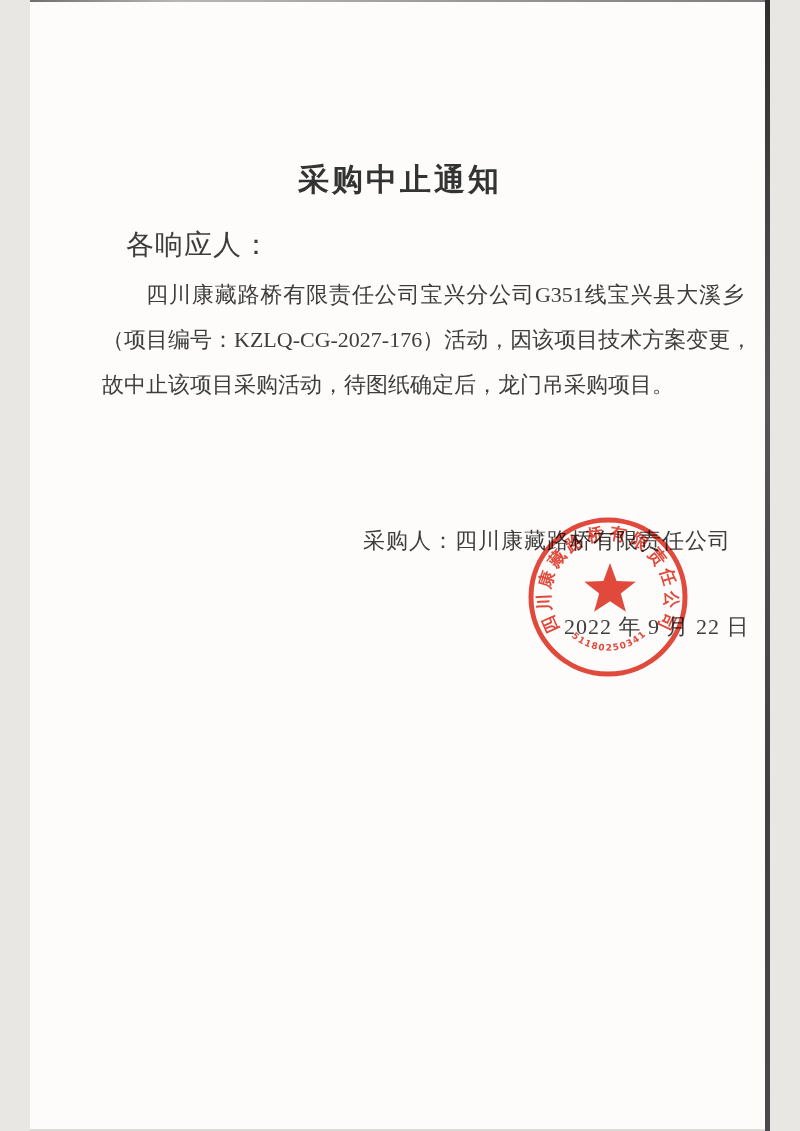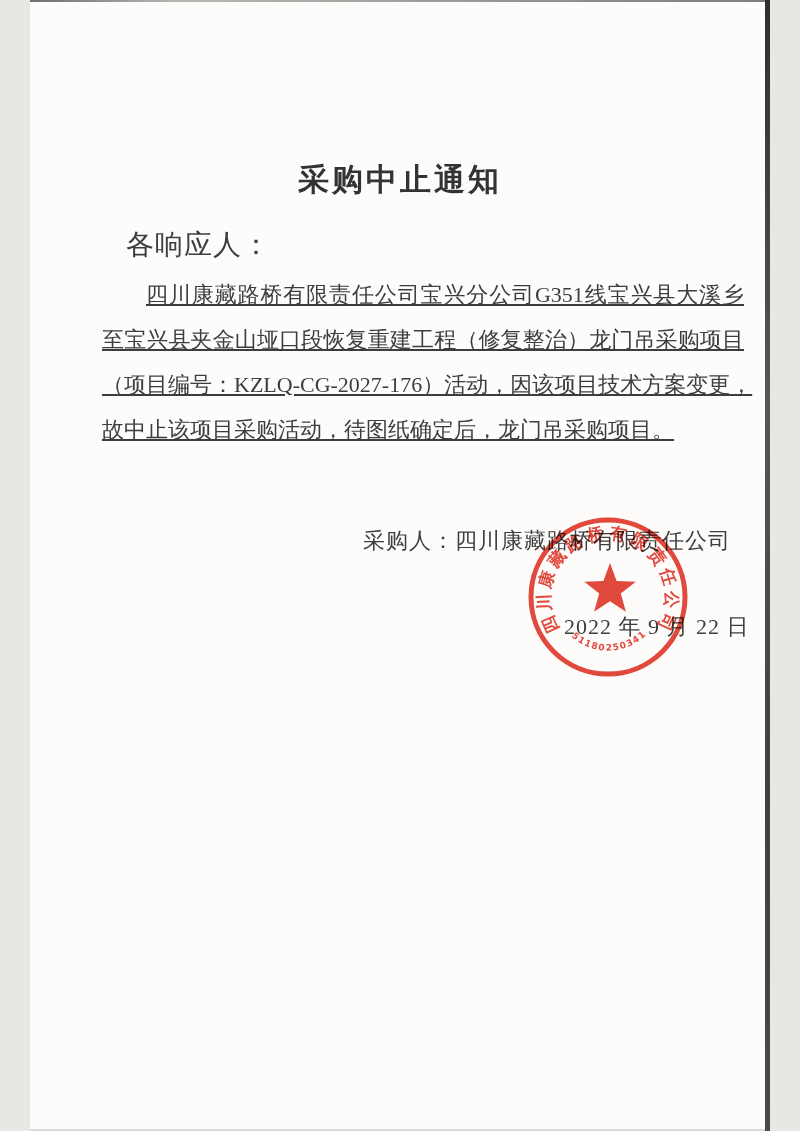--- a/index.html
+++ b/index.html
@@ -50,21 +50,20 @@
     position: absolute;
     top: 272px; left: 72px;
     width: 642px;
     font-size: 22px;
     line-height: 45px;
   }
   .body-line {
     text-align: justify;
     text-align-last: justify;
     white-space: nowrap;
-    text-decoration: underline;
   }
   .body-line.first {
     text-indent: 44px;
   }
   .body-line.last {
     text-align-last: left;
   }
   .signature {
     position: absolute;
     top: 526px; left: 333px;
@@ -109,21 +108,20 @@
   <div class="edge-top"></div>
   <div class="edge-right"></div>
   <div class="edge-bottom"></div>
 
   <h1 class="doc-title">采购中止通知</h1>
 
   <div class="salutation">各响应人：</div>
 
   <div class="body-block">
     <div class="body-line first">四川康藏路桥有限责任公司宝兴分公司G351线宝兴县大溪乡</div>
-    <div class="body-line">至宝兴县夹金山垭口段恢复重建工程（修复整治）龙门吊采购项目</div>
     <div class="body-line">（项目编号：KZLQ-CG-2027-176）活动，因该项目技术方案变更，</div>
     <div class="body-line last">故中止该项目采购活动，待图纸确定后，龙门吊采购项目。</div>
   </div>
 
   <div class="signature">采购人：四川康藏路桥有限责任公司</div>
 
   <div class="date-line">2022 年 9 月 22 日</div>
 
   <svg class="seal" viewBox="0 0 200 200" aria-hidden="true">
     <defs>

